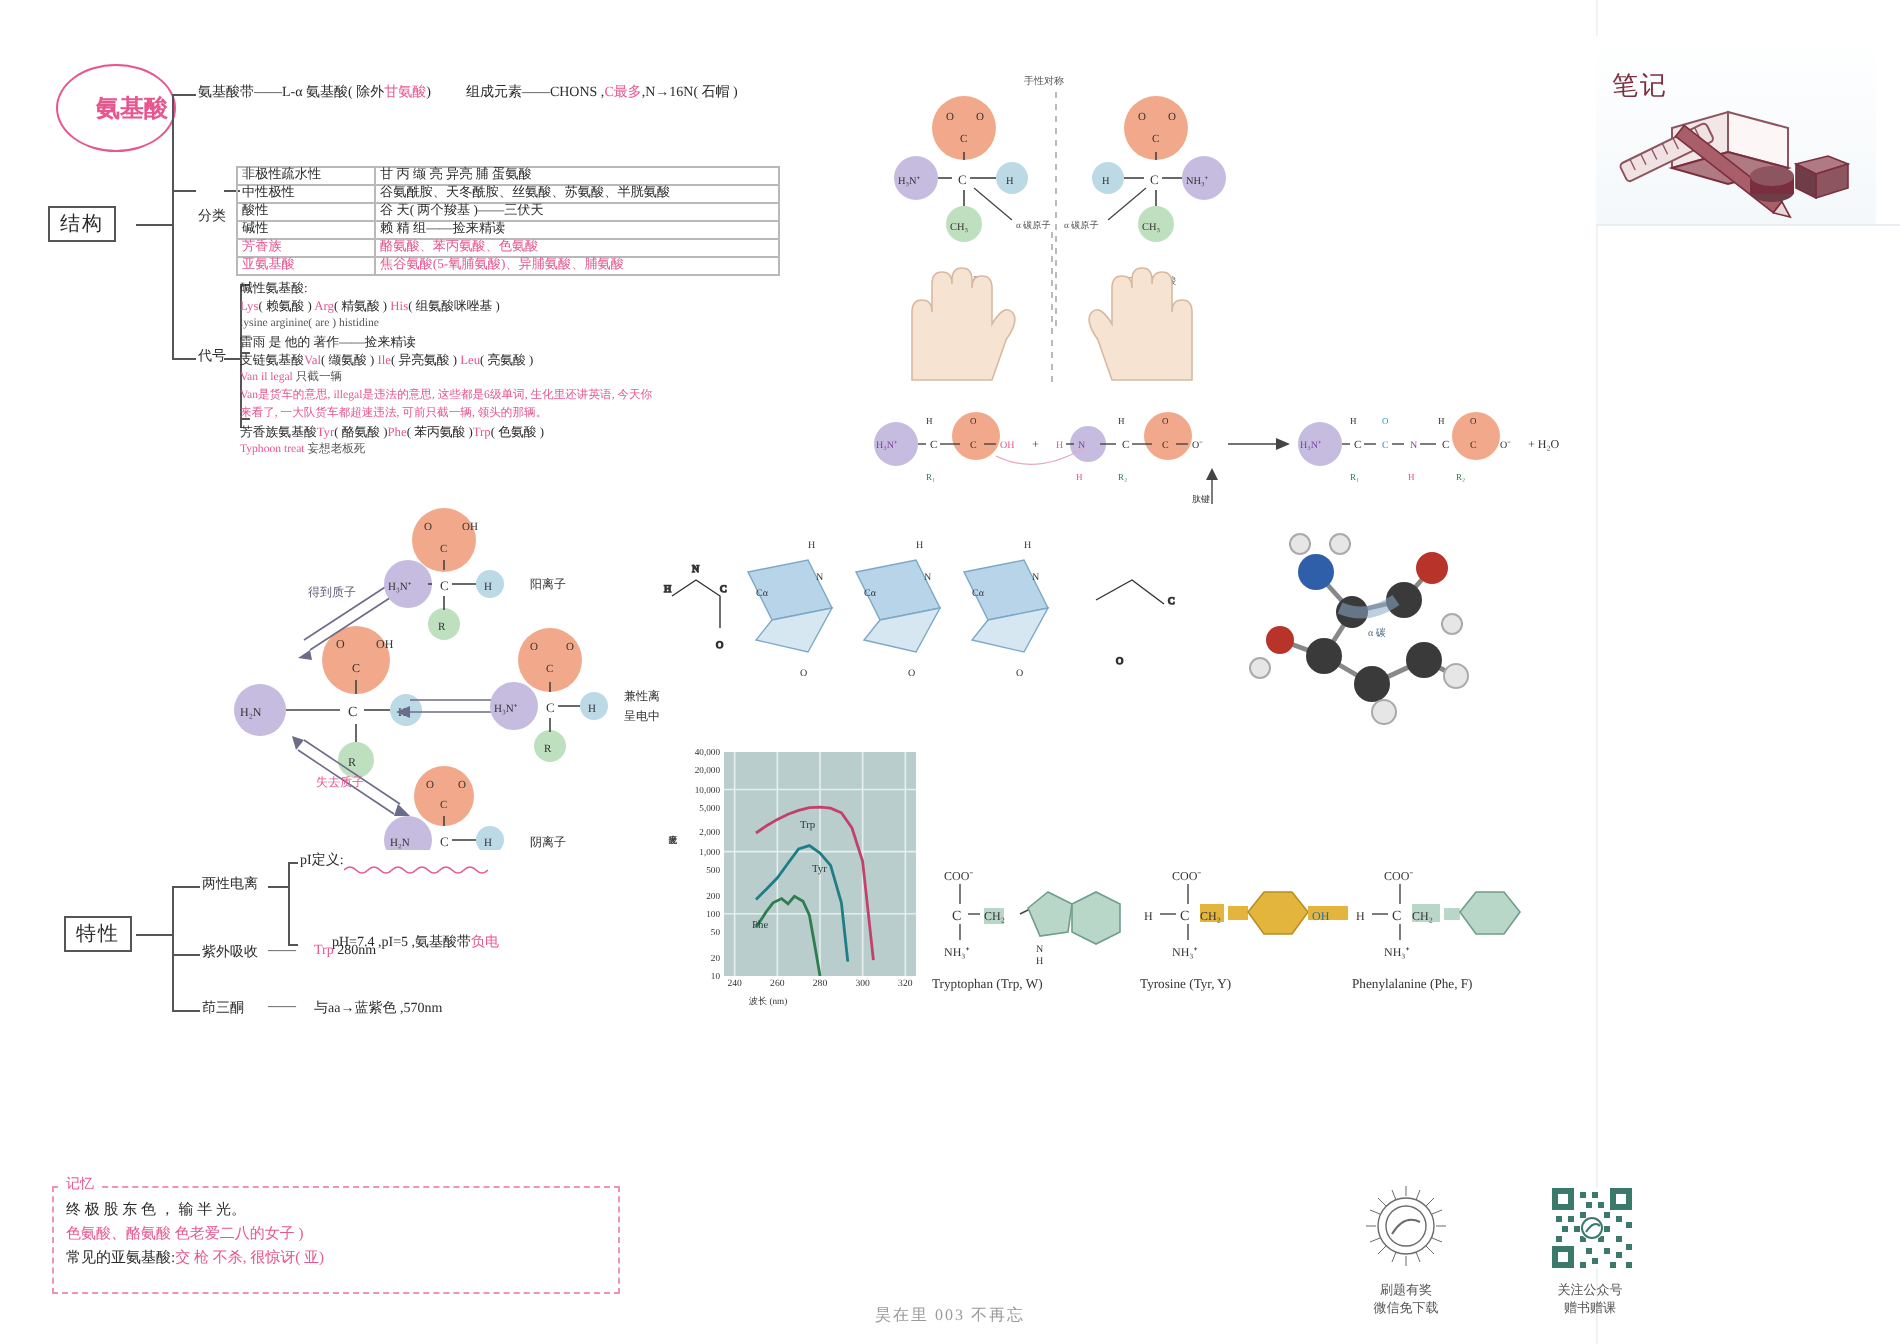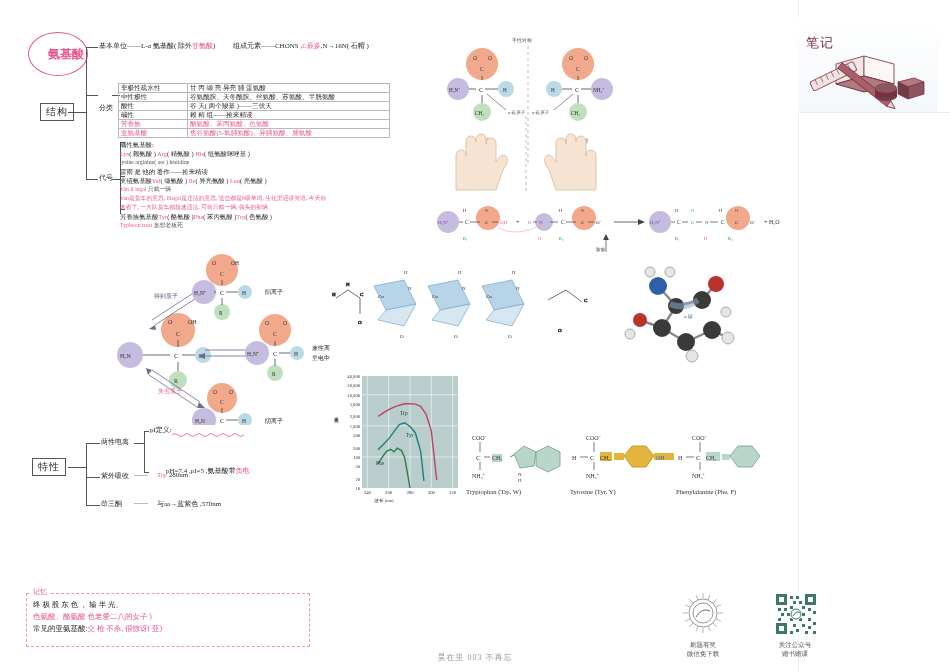--- a/index.html
+++ b/index.html
@@ -124,30 +124,30 @@
       </g>
     </svg>
     <div class="abs" id="note-title">笔记</div>
   </div>
   <div class="abs" id="note-underline"></div>
 
   <div class="abs" id="title-bubble">
     <span>氨基酸</span>
   </div>
 
-  <div class="abs boxlabel" style="left:40px;top:103px;">结构</div>
+  <div class="abs boxlabel" style="left:24px;top:103px;">结构</div>
 
   <div class="hline" style="left:68px;top:112px;width:18px;"></div>
   <div class="vline" style="left:86px;top:47px;height:132px;"></div>
   <div class="hline" style="left:86px;top:47px;width:12px;"></div>
   <div class="hline" style="left:86px;top:95px;width:12px;"></div>
   <div class="hline" style="left:86px;top:179px;width:12px;"></div>
 
   <div class="abs xs nowrap" style="left:99px;top:41px;">
-    <span>基本单位</span><span>——</span><span>L-α 氨基酸( 除外</span><span class="pink">甘氨酸</span><span>)</span>
+    <span>氨基酸带</span><span>——</span><span>L-α 氨基酸( 除外</span><span class="pink">甘氨酸</span><span>)</span>
     <span style="display:inline-block;width:14px"></span>
     <span>组成元素</span><span>——</span><span>CHONS ,</span><span class="pink">C最多</span><span>,N→16N( 石帽 )</span>
   </div>
 
   <div class="abs xs" style="left:99px;top:103px;text-align:center;">分类</div>
   <div class="hline" style="left:112px;top:95px;width:8px;"></div>
 
   <table class="abs" id="class-table">
     <tbody>
         <tr>

